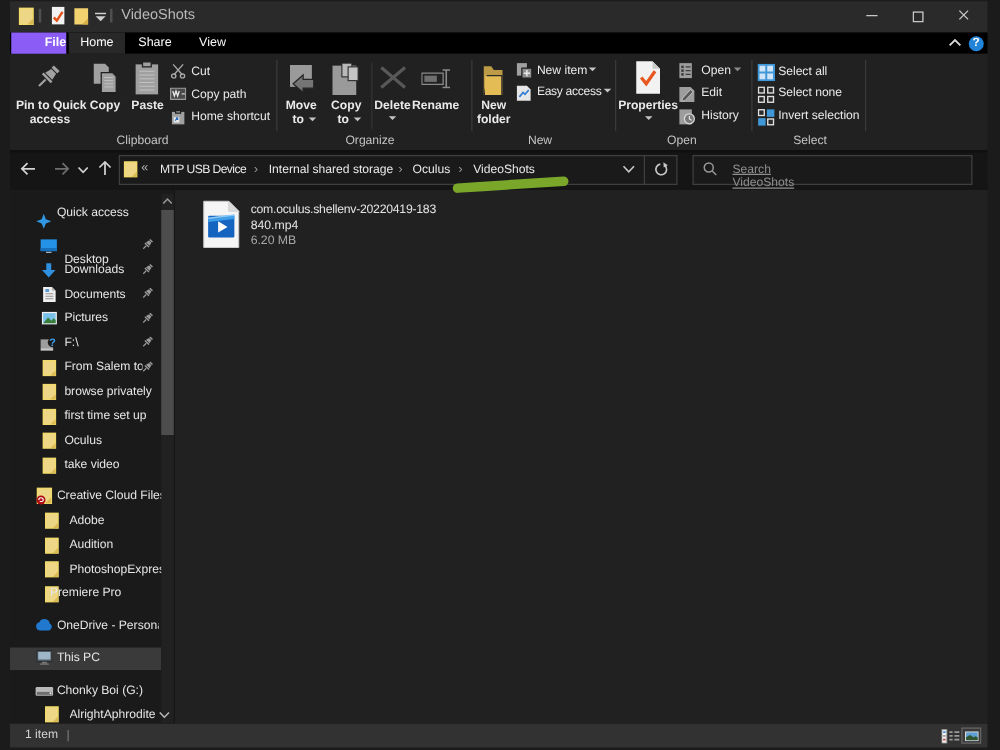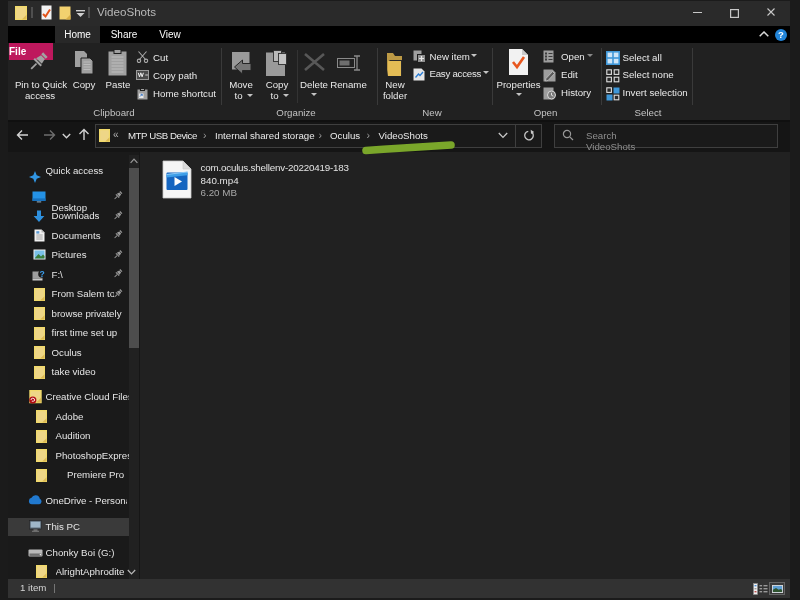--- a/index.html
+++ b/index.html
@@ -8,21 +8,21 @@
   #page{position:relative;width:660px;height:600px;border-radius:29px;}
   .ab{position:absolute;}
   .win{position:absolute;left:8px;top:1px;width:782px;height:597px;background:#1a1a1a;}
   .titlebar{position:absolute;left:8px;top:1px;width:782px;height:25px;background:#2a2a2a;}
   .tabstrip{position:absolute;left:8px;top:26px;width:782px;height:17px;background:#000;}
   .ribbon{position:absolute;left:8px;top:43px;width:782px;height:77px;background:#212121;}
   .addr{position:absolute;left:8px;top:120px;width:782px;height:32px;background:#151515;}
   .statusbar{position:absolute;left:8px;top:579px;width:782px;height:18.5px;background:#323232;}
   .vsep{position:absolute;width:1px;background:#3a3a3a;}
   .glabel{position:absolute;color:#c4c4c4;font-size:9.7px;white-space:nowrap;transform:translateX(-50%);}
-  .biglabel{position:absolute;color:#eaeaea;font-size:9.7px;white-space:nowrap;transform:translateX(-50%);}
+  .biglabel{position:absolute;color:#eaeaea;font-size:9.7px;white-space:nowrap;transform:translateX(-50%);font-weight:bold;}
   .smalllabel{position:absolute;color:#eaeaea;font-size:9.7px;white-space:nowrap;}
   .crumb{position:absolute;color:#eaeaea;font-size:9.7px;white-space:nowrap;}
   .srow-text{position:absolute;color:#e6e6e6;font-size:9.7px;white-space:nowrap;}
   .dn{position:absolute;width:0;height:0;border-left:3px solid transparent;
       border-right:3px solid transparent;border-top:3.6px solid #c4c4c4;}
   .crumbsep{position:absolute;color:#9a9a9a;font-size:10.5px;}
 </style>
 </head>
 <body>
 <div id="page">
@@ -63,22 +63,22 @@
     <div class="ab" style="left:693px;top:12px;width:9px;height:1.4px;background:#c8c8c8"></div>
     <svg class="ab" style="left:730px;top:9px" width="9" height="9" viewBox="0 0 9 9">
       <rect x="0.6" y="0.6" width="7.8" height="7.8" fill="none" stroke="#c8c8c8" stroke-width="1.2"></rect>
     </svg>
     <svg class="ab" style="left:767px;top:8px" width="8" height="8" viewBox="0 0 8 8">
       <path d="M0.5 0.5 L7.5 7.5 M7.5 0.5 L0.5 7.5" stroke="#c8c8c8" stroke-width="1.1"></path>
     </svg>
   </div>
 
   <div id="tabs">
-    <div class="ab" style="left:9px;top:26px;width:44px;height:17px;background:#be185d;color:#fff;
-         font-size:10px;font-weight:bold;text-align:left;line-height:17px;margin-top:17px;">File</div>
+    <div class="ab" style="left:9px;top:26px;width:44px;height:17px;background:#8b5cf6;color:#fff;
+         font-size:10px;font-weight:bold;text-align:right;line-height:17px;">File</div>
     <div class="ab" style="left:55px;top:26px;width:45px;height:17px;background:#282828;color:#fcfcfc;
          font-size:10px;text-align:center;line-height:17px;">Home</div>
     <div class="ab" style="left:100px;top:26px;width:48px;height:17px;color:#fcfcfc;
          font-size:10px;text-align:center;line-height:17px;">Share</div>
     <div class="ab" style="left:148px;top:26px;width:44px;height:17px;color:#fcfcfc;
          font-size:10px;text-align:center;line-height:17px;">View</div>
     <svg class="ab" style="left:759px;top:31px" width="10" height="6" viewBox="0 0 10 6">
       <path d="M0.7 5.3 L5 1 L9.3 5.3" stroke="#d8d8d8" stroke-width="1.5" fill="none"></path>
     </svg>
     <div class="ab" style="left:775px;top:29px;width:12px;height:12px;border-radius:50%;background:#2284d8;
@@ -296,21 +296,21 @@
     <svg class="ab" style="left:523px;top:129px" width="12" height="12" viewBox="0 0 12 12">
       <path d="M5.25 2.27 A4.3 4.3 0 1 0 9.04 3.46" stroke="#c8c8c8" stroke-width="1.3" fill="none"></path>
       <path d="M7.7 0.7 L11.2 3.1 L8.0 5.0 Z" fill="#c8c8c8"></path>
     </svg>
 
     <div class="ab" style="left:554px;top:124px;width:224px;height:23.5px;background:#1a1a1a;border:1px solid #3f3f3f;box-sizing:border-box;"></div>
     <svg class="ab" style="left:562px;top:129px" width="12" height="12" viewBox="0 0 12 12">
       <circle cx="5" cy="5" r="3.6" stroke="#989898" stroke-width="1.2" fill="none"></circle>
       <path d="M7.8 7.8 L11 11" stroke="#989898" stroke-width="1.2"></path>
     </svg>
-    <div class="ab" style="left:586px;top:129.5px;color:#8f8f8f;font-size:9.7px;">Search VideoShots</div>
+    <div class="ab" style="left:586px;top:129.5px;color:#8f8f8f;font-size:9.7px;text-decoration:underline;">Search VideoShots</div>
 
     <svg class="ab" style="left:355px;top:136px;pointer-events:none" width="110" height="24" viewBox="0 0 110 24">
       <path d="M11 14.5 C 40 12.5, 70 10.5, 96 9" stroke="#7aa62a" stroke-width="7.6" stroke-linecap="round" fill="none"></path>
     </svg>
   </div>
 
   <div id="side">
 
     <div class="ab" style="left:8px;top:517.5px;width:120.5px;height:18px;background:#3a3a3a;"></div>
 
@@ -408,21 +408,21 @@
       <rect x="0.5" y="0.5" width="10" height="12" fill="#eed687"></rect>
         <path d="M0.5 0.5 H10.5 V12.5 H0.5 Z" fill="none" stroke="#f1da6a" stroke-width="1.4"></path>
         <path d="M10.5 12.5 H6.2 L10.5 8.2 Z" fill="#dcba52"></path>
     </svg>
     <div class="srow-text" style="left:55.5px;top:449.5px;width:73px;overflow:hidden;">PhotoshopExpress</div>
     <svg class="ab" style="left:36px;top:468.5px" width="11" height="13" viewBox="0 0 11 13">
       <rect x="0.5" y="0.5" width="10" height="12" fill="#eed687"></rect>
         <path d="M0.5 0.5 H10.5 V12.5 H0.5 Z" fill="none" stroke="#f1da6a" stroke-width="1.4"></path>
         <path d="M10.5 12.5 H6.2 L10.5 8.2 Z" fill="#dcba52"></path>
     </svg>
-    <div class="srow-text" style="left:67px;top:469px">Premiere Pro</div>
+    <div class="srow-text" style="left:40px;top:469px">Premiere Pro</div>
     <svg class="ab" style="left:28px;top:495px" width="15" height="10" viewBox="0 0 15 10">
       <path d="M3.8 9.3 a3.3 3.3 0 0 1 -0.3 -6.5 a4.4 4.4 0 0 1 8.3 0.9 a3 3 0 0 1 -0.5 5.6 z" fill="#2179cf"></path>
     </svg>
     <div class="srow-text" style="left:45.5px;top:494.5px;width:81px;overflow:hidden;">OneDrive - Personal</div>
     <svg class="ab" style="left:29px;top:520px" width="13" height="12" viewBox="0 0 13 12">
       <rect x="0.5" y="0.5" width="12" height="8.6" fill="#4f5b66" stroke="#222" stroke-width="0.6"></rect>
       <rect x="1.6" y="1.6" width="9.8" height="6" fill="#9fb6c8"></rect>
       <rect x="4.5" y="9.4" width="4" height="1.4" fill="#7a7a7a"></rect>
         <rect x="3" y="10.8" width="7" height="1" fill="#7a7a7a"></rect>
     </svg>

